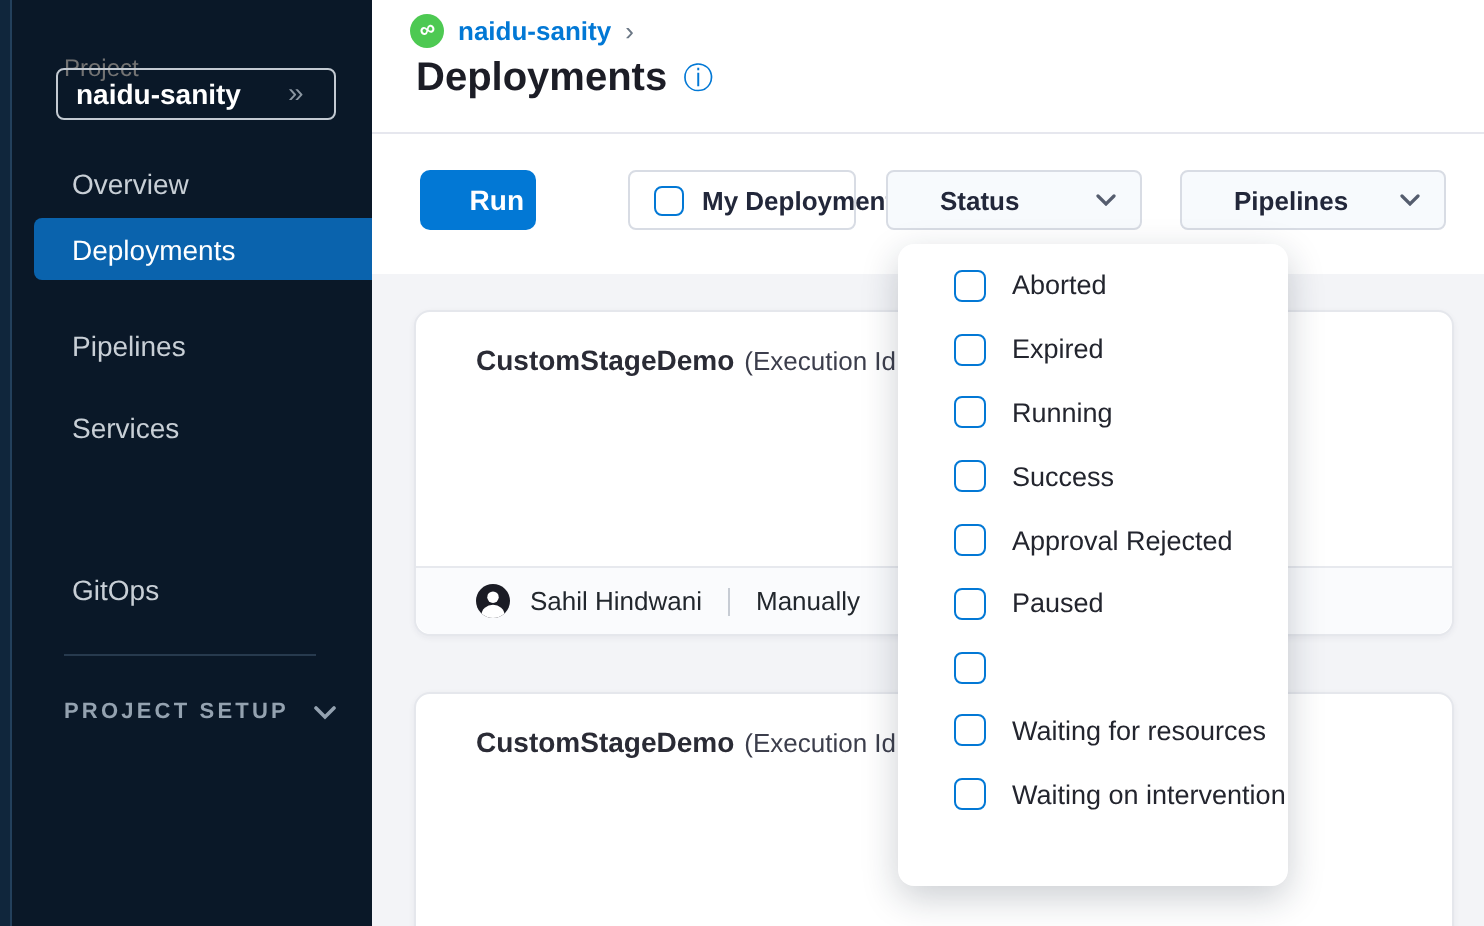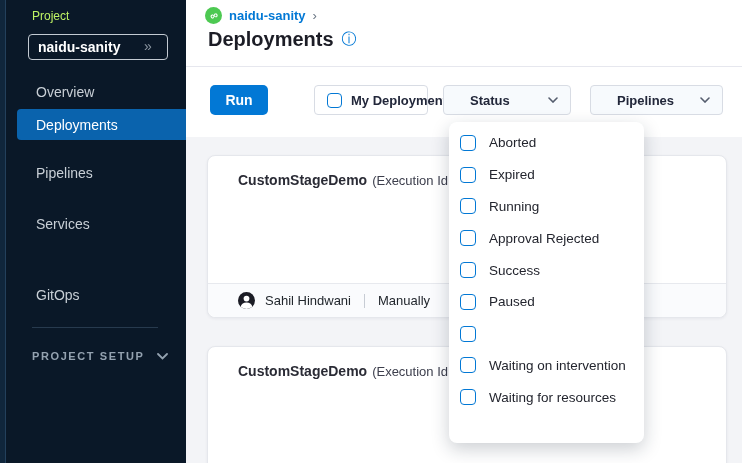--- a/index.html
+++ b/index.html
@@ -2,21 +2,21 @@
 <html style="--accent: #0278d5; --sidebar-bg: #0a1828; --sidebar-selected: #0a63ad; --green-icon: #4dc952; --content-bg: #f3f4f7; --menu-hover: #e9f5fd;"><head>
 <meta charset="utf-8">
 <style>
   html,body{margin:0;padding:0;}
   body{font-family:"Liberation Sans","DejaVu Sans",sans-serif;background:#fff;}
   .app{position:relative;width:742px;height:463px;overflow:hidden;background:#fff;}
 
   
   .sidebar{position:absolute;left:0;top:0;width:186px;height:463px;background:var(--sidebar-bg,#0a1828);}
   .rail{position:absolute;left:0;top:0;width:5px;height:463px;background:#10263c;border-right:1px solid #23405c;}
-  .proj-label{position:absolute;left:32px;top:9px;font-size:12px;color:#bef264;}
+  .proj-label{position:absolute;left:32px;top:27px;font-size:12px;color:#737373;}
   .proj-input{position:absolute;left:28px;top:34px;width:140px;height:26px;box-sizing:border-box;
     background:transparent;border:1px solid #c3cad2;border-radius:4px;color:#fff;
     font-size:14px;font-weight:700;padding:0 24px 0 9px;font-family:inherit;}
   .proj-chevrons{position:absolute;left:144px;top:38px;color:#8b96a1;font-size:14px;letter-spacing:-2px;pointer-events:none;}
   .nav-item{position:absolute;left:36px;height:18px;font-size:14px;color:#c8cfd6;cursor:pointer;white-space:nowrap;}
   .nav-selected{position:absolute;left:17px;right:0;top:109px;height:31px;background:var(--sidebar-selected,#0a63ad);
     border-radius:4px 0 0 4px;display:flex;align-items:center;padding-left:19px;box-sizing:border-box;
     font-size:14px;color:#fff;cursor:pointer;}
   .side-divider{position:absolute;left:32px;top:327px;width:126px;height:1px;background:#273a4e;}
   .proj-setup{position:absolute;left:32px;top:350px;display:flex;align-items:center;gap:12px;cursor:pointer;}
@@ -31,21 +31,21 @@
   .cd-icon i{font-style:normal;transform:rotate(-20deg);line-height:1;}
   .crumb-link{font-size:13px;font-weight:600;color:var(--accent,#0278d5);cursor:pointer;}
   .crumb-sep{font-size:13px;color:#6b7785;line-height:1;}
   .page-title-row{position:absolute;left:22px;top:28px;display:flex;align-items:center;gap:8px;}
   .page-title{font-size:20px;font-weight:700;color:#1c1d26;}
   .info-icon{font-size:15px;color:var(--accent,#0278d5);font-style:normal;cursor:pointer;}
   .header-divider{position:absolute;left:0;top:66px;right:0;height:1px;background:#e6e7ee;}
 
   
   .btn-run{position:absolute;left:24px;top:85px;width:58px;height:30px;background:var(--accent,#0278d5);
-    color:#fff;font-size:14px;font-weight:700;border:none;border-radius:5px;cursor:pointer;font-family:inherit;}
+    color:#fff;font-size:14px;font-weight:700;border:none;border-radius:5px;cursor:pointer;font-family:inherit;text-align:right;}
   .chip{position:absolute;top:85px;height:30px;box-sizing:border-box;border:1px solid #d8dce4;border-radius:4px;
     display:flex;align-items:center;cursor:pointer;background:#fff;}
   .chip-mydep{left:128px;width:114px;padding:0 12px;gap:9px;}
   .chip-select{background:#f7fafd;justify-content:space-between;padding:0 12px 0 26px;}
   .chip-status{left:257px;width:128px;}
   .chip-pipelines{left:404px;width:133px;}
   .chip-label{font-size:13px;font-weight:600;color:#22273a;white-space:nowrap;}
   .checkbox{width:15px;height:15px;box-sizing:border-box;border:1.7px solid var(--accent,#0278d5);
     border-radius:4px;background:#fff;flex:0 0 auto;}
 
@@ -60,42 +60,42 @@
   .card-exec{font-size:13px;color:#3c3e4c;text-align:right;}
   .card-footer{position:absolute;left:0;right:0;bottom:0;height:33px;border-top:1px solid #e7e9ee;
     background:#fafbfd;border-radius:0 0 8px 8px;display:flex;align-items:center;padding-left:30px;gap:10px;}
   .avatar{width:17px;height:17px;line-height:0;}
   .footer-name{font-size:13px;color:#22272d;}
   .footer-sep{width:1px;height:14px;background:#c7ccd4;margin:0 3px;}
 
   
   .menu{position:absolute;left:263px;top:122px;width:195px;height:321px;background:#fff;border-radius:8px;
     box-shadow:0 6px 18px rgba(25,35,55,.22);z-index:10;padding-top:5px;box-sizing:border-box;}
-  .menu-item{height:31.8px;display:flex;align-items:center;gap:13px;padding-left:11px;cursor:pointer;}
+  .menu-item{height:31.8px;display:flex;align-items:center;gap:13px;padding-left:28px;cursor:pointer;}
   .menu-item .checkbox{width:16px;height:16px;}
   .menu-item span{font-size:13.5px;color:#23252e;}
   .menu-item.hl{background:var(--menu-hover,#e9f5fd);}
 </style>
 </head>
 <body>
 
 <div class="app">
 
   <div class="sidebar">
     <div class="rail"></div>
     <div class="proj-label">Project</div>
     <input class="proj-input" readonly="" value="naidu-sanity" style="">
     <div class="proj-chevrons">»</div>
 
     <div class="nav-item" style="top:84px">Overview</div>
     <div class="nav-selected">
       <span>Deployments</span>
     </div>
     <div class="nav-item" style="top:165px">Pipelines</div>
-    <div class="nav-item" style="top:216px">Services</div>
+    <div class="nav-item" style="top:206px">Services</div>
     <div class="nav-item" style="top:287px">GitOps</div>
 
     <div class="side-divider"></div>
     <div class="proj-setup">
       <span>PROJECT SETUP</span>
       <span class="chev">
         <svg width="11" height="7" viewBox="0 0 11 7">
             <polyline points="1,1 5.5,5.5 10,1" fill="none" stroke="#94a2b0" stroke-width="1.8" stroke-linecap="round"></polyline>
           </svg>
       </span>
@@ -188,37 +188,37 @@
       <div class="menu-item">
         <span class="checkbox"></span>
           <span>Expired</span>
       </div>
       <div class="menu-item">
         <span class="checkbox"></span>
           <span>Running</span>
       </div>
       <div class="menu-item">
         <span class="checkbox"></span>
+          <span>Success</span>
+      </div>
+      <div class="menu-item">
+        <span class="checkbox"></span>
           <span>Approval Rejected</span>
       </div>
       <div class="menu-item">
         <span class="checkbox"></span>
-          <span>Success</span>
-      </div>
-      <div class="menu-item">
-        <span class="checkbox"></span>
           <span>Paused</span>
       </div>
       <div class="menu-item">
         <span class="checkbox"></span>
       </div>
       <div class="menu-item">
         <span class="checkbox"></span>
+          <span>Waiting for resources</span>
+      </div>
+      <div class="menu-item">
+        <span class="checkbox"></span>
           <span>Waiting on intervention</span>
-      </div>
-      <div class="menu-item">
-        <span class="checkbox"></span>
-          <span>Waiting for resources</span>
       </div>
     </div>
 
   </div>
 </div>
 
 </body></html>

